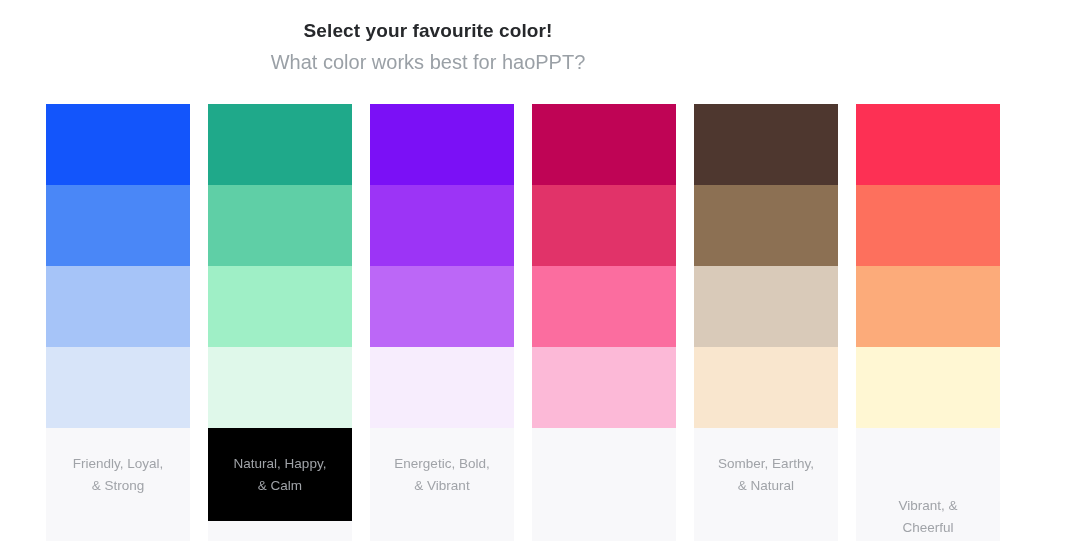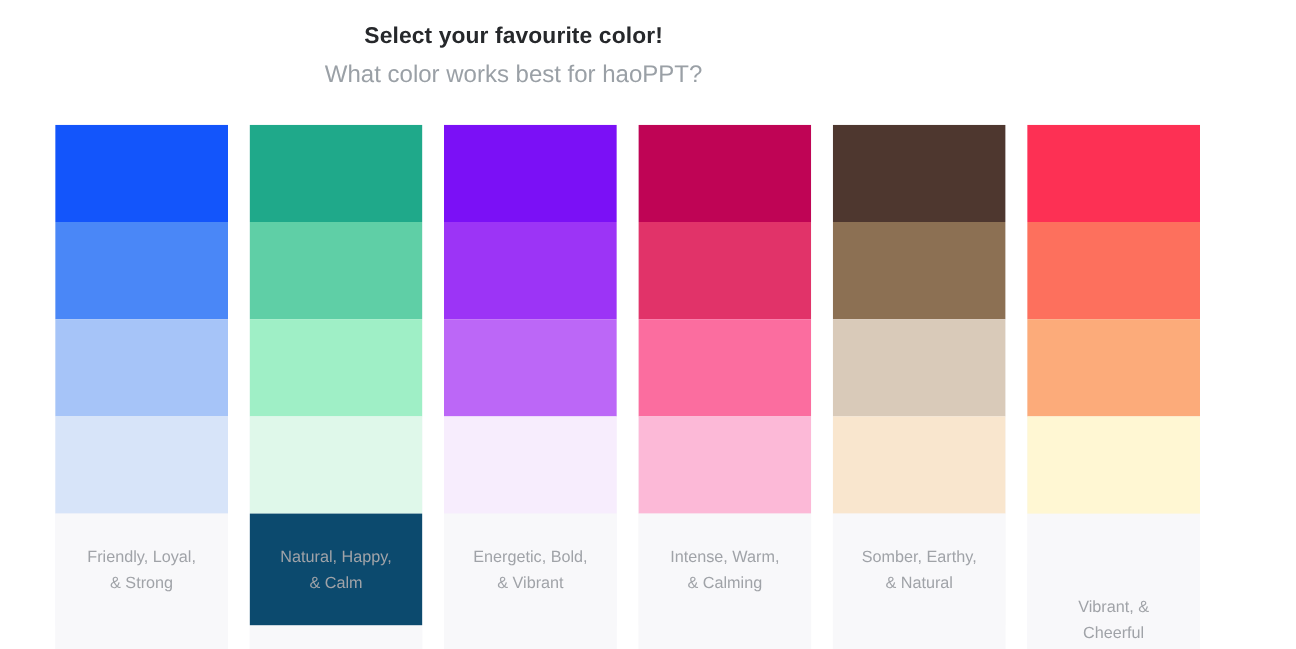--- a/index.html
+++ b/index.html
@@ -102,21 +102,21 @@
 &amp; Strong</span>
         </div>
       </div>
       <div class="palette-card">
         <div class="swatch-stack">
           <div class="swatch" style="background: rgb(31, 169, 138);"></div>
           <div class="swatch" style="background: rgb(95, 207, 166);"></div>
           <div class="swatch" style="background: rgb(159, 239, 198);"></div>
           <div class="swatch" style="background: rgb(223, 248, 234);"></div>
         </div>
-        <div class="card-caption" style="background: #0c4a6e;">
+        <div class="card-caption" style="background: #000000;">
           <span class="caption-text" style="color: rgb(160, 163, 168);">Natural, Happy,
 &amp; Calm</span>
         </div>
       </div>
       <div class="palette-card">
         <div class="swatch-stack">
           <div class="swatch" style="background: rgb(123, 16, 246);"></div>
           <div class="swatch" style="background: rgb(156, 52, 246);"></div>
           <div class="swatch" style="background: rgb(188, 103, 247);"></div>
           <div class="swatch" style="background: rgb(247, 237, 253);"></div>
@@ -125,24 +125,20 @@
           <span class="caption-text" style="color: rgb(160, 163, 168);">Energetic, Bold,
 &amp; Vibrant</span>
         </div>
       </div>
       <div class="palette-card">
         <div class="swatch-stack">
           <div class="swatch" style="background: rgb(191, 4, 85);"></div>
           <div class="swatch" style="background: rgb(225, 51, 105);"></div>
           <div class="swatch" style="background: rgb(251, 109, 159);"></div>
           <div class="swatch" style="background: rgb(252, 185, 215);"></div>
-        </div>
-        <div class="card-caption" style="background: rgb(248, 248, 250);">
-          <span class="caption-text" style="color: rgb(160, 163, 168);">Intense, Warm,
-&amp; Calming</span>
         </div>
       </div>
       <div class="palette-card">
         <div class="swatch-stack">
           <div class="swatch" style="background: rgb(78, 55, 47);"></div>
           <div class="swatch" style="background: rgb(140, 112, 83);"></div>
           <div class="swatch" style="background: rgb(217, 202, 185);"></div>
           <div class="swatch" style="background: rgb(249, 230, 206);"></div>
         </div>
         <div class="card-caption" style="background: rgb(248, 248, 250);">

